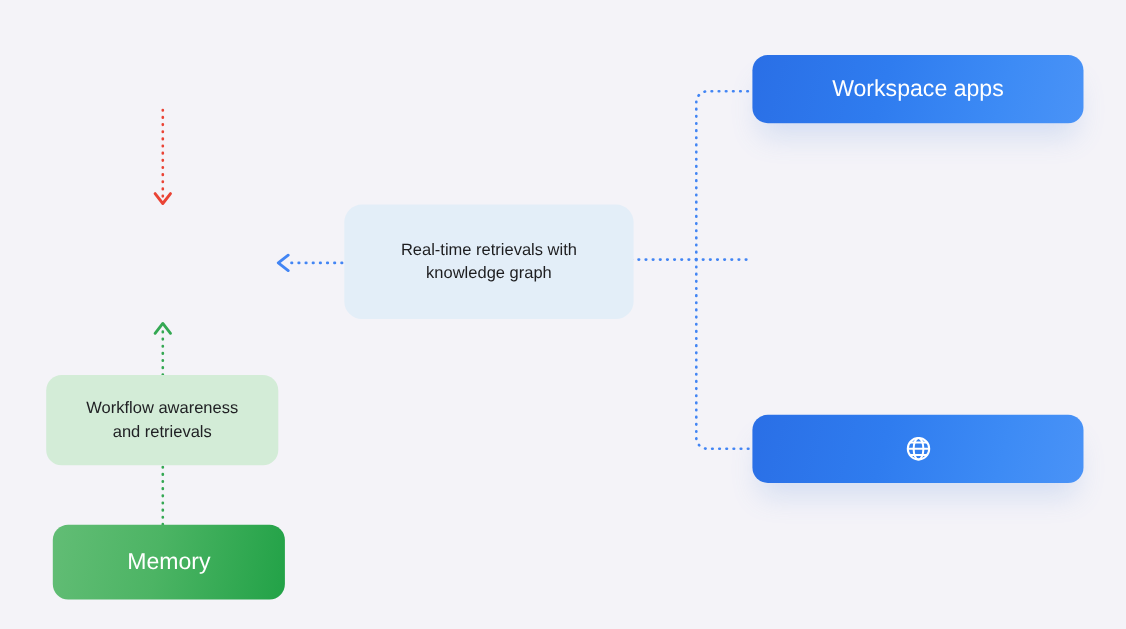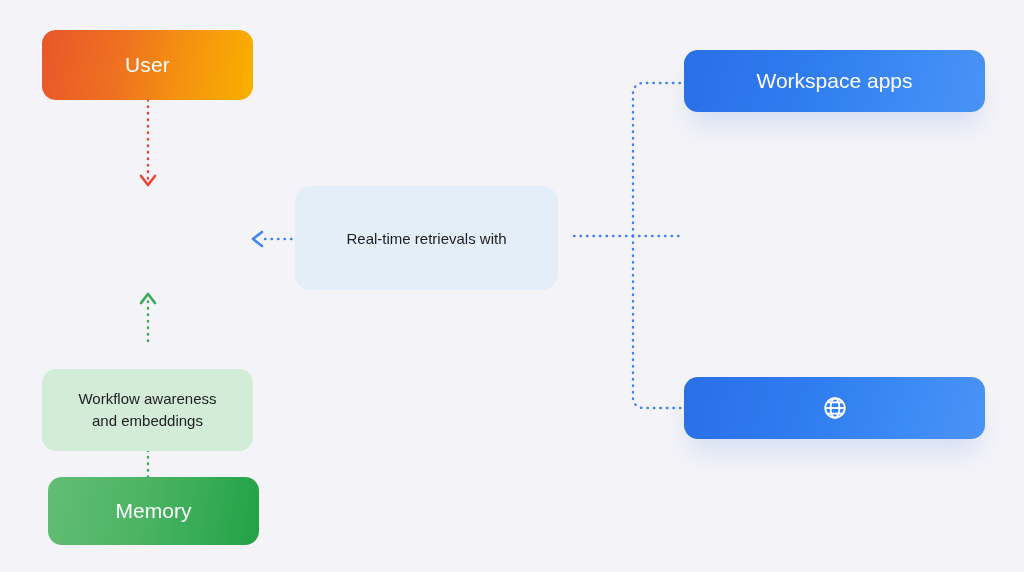--- a/index.html
+++ b/index.html
@@ -74,37 +74,36 @@
   
   #workflow-node {
     left: 42px;
     top: 341px;
     width: 211px;
     height: 82px;
     background: #d3ecd7;
     color: #202124;
     font-size: 15px;
     line-height: 22px;
-    margin-top: 28px;
   }
 
   
   #memory-node {
     left: 48px;
     top: 477px;
     width: 211px;
     height: 68px;
     background: linear-gradient(100deg, #62bd75 0%, #4cb464 45%, #22a247 100%);
     color: #ffffff;
     font-size: 21px;
   }
 
   
   #info-node {
-    left: 295px;
+    left: 313px;
     top: 186px;
     width: 263px;
     height: 104px;
     background: #e3eef8;
     color: #1d1d1f;
     font-size: 15px;
     line-height: 21px;
     border-radius: 16px;
     flex-direction: column;
   }
@@ -176,38 +175,36 @@
 
     <g fill="none" stroke="#4285f4" stroke-width="2.4" stroke-linecap="round" stroke-dasharray="0.5 6">
 
       <line x1="574" y1="236" x2="684" y2="236"></line>
 
       <path d="M 633 236 L 633 93 A 10 10 0 0 1 643 83 L 684 83"></path>
       <path d="M 633 236 L 633 398 A 10 10 0 0 0 643 408 L 684 408"></path>
     </g>
   </svg>
 
-  <div class="node" id="user-node">
-    <span>User</span>
-  </div>
 
 
   <div class="node" id="workflow-node">
     <div>
       <div>Workflow awareness</div>
-      <div>and embeddings</div>
+      <div>and retrievals</div>
     </div>
   </div>
 
   <div class="node" id="memory-node">
     <span>Memory</span>
   </div>
 
   <div class="node" id="info-node">
     <div>Real-time retrievals with</div>
+    <div>knowledge graph</div>
   </div>
 
   <div class="node blue-node" id="workspace-node">
     <div class="inner">
       <span>Workspace apps</span>
     </div>
   </div>
 
 
   <div class="node blue-node" id="web-node">

